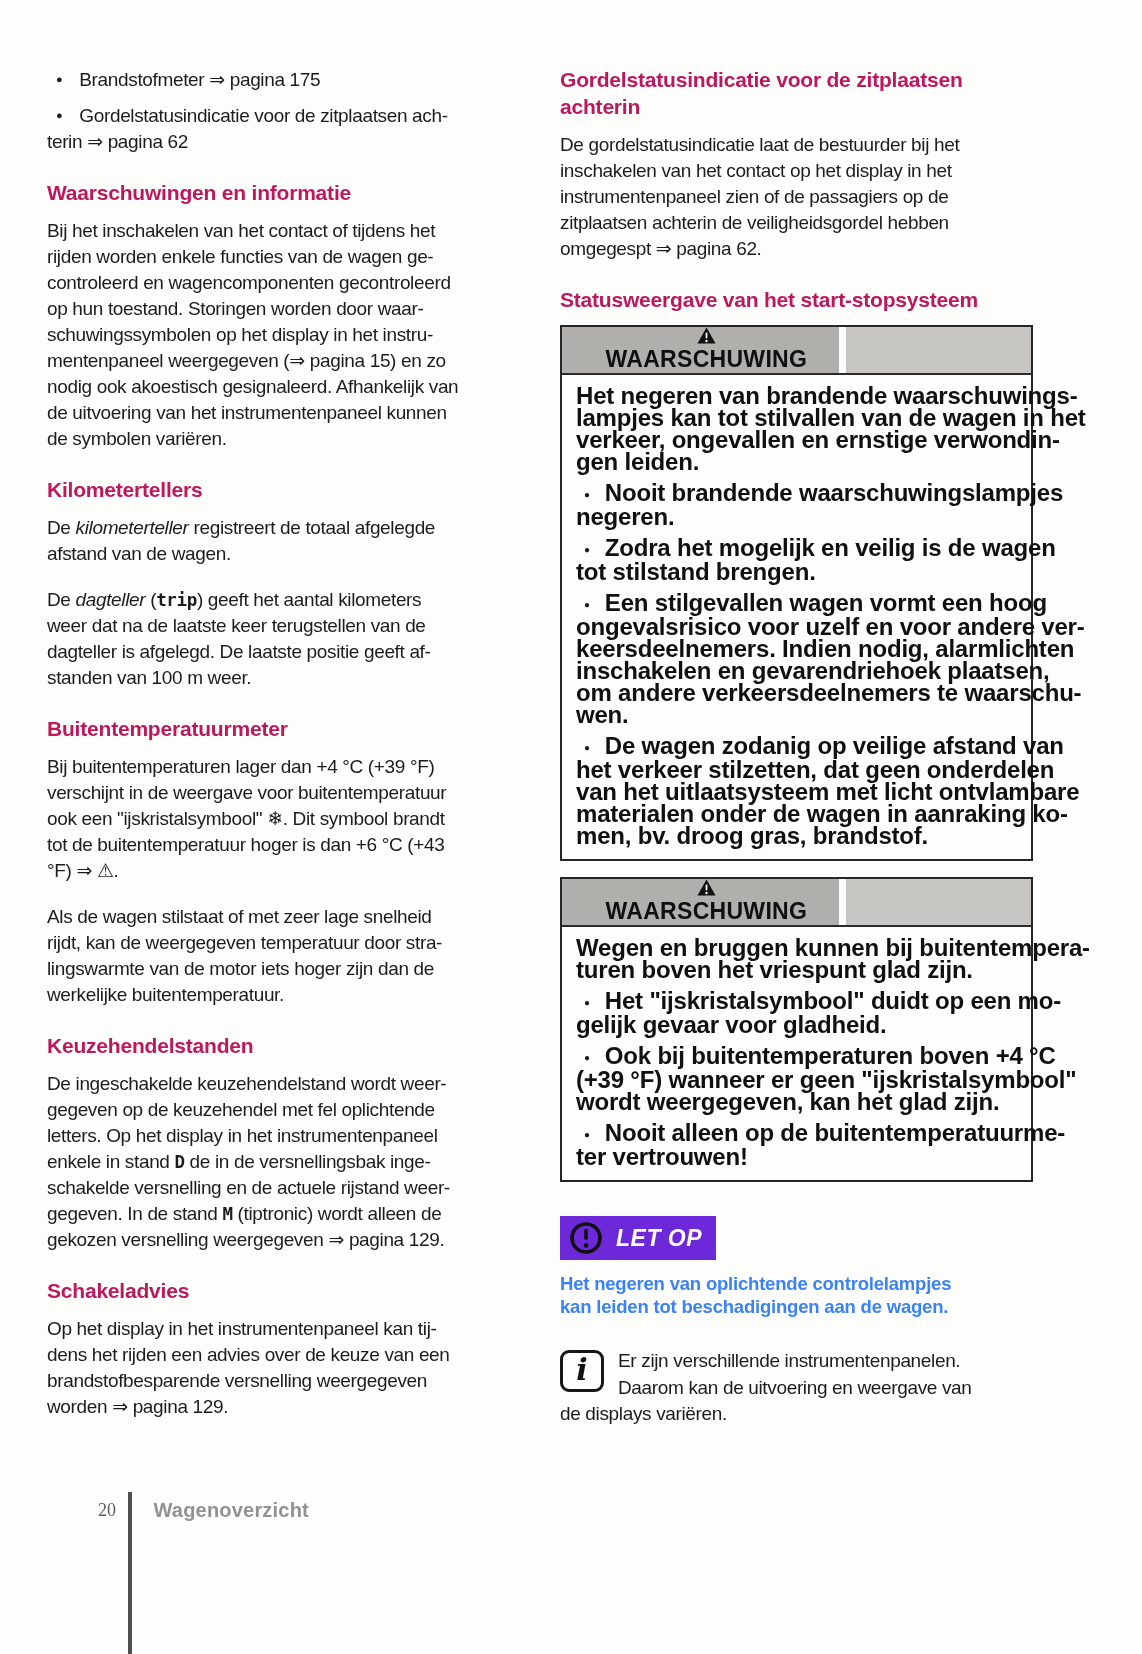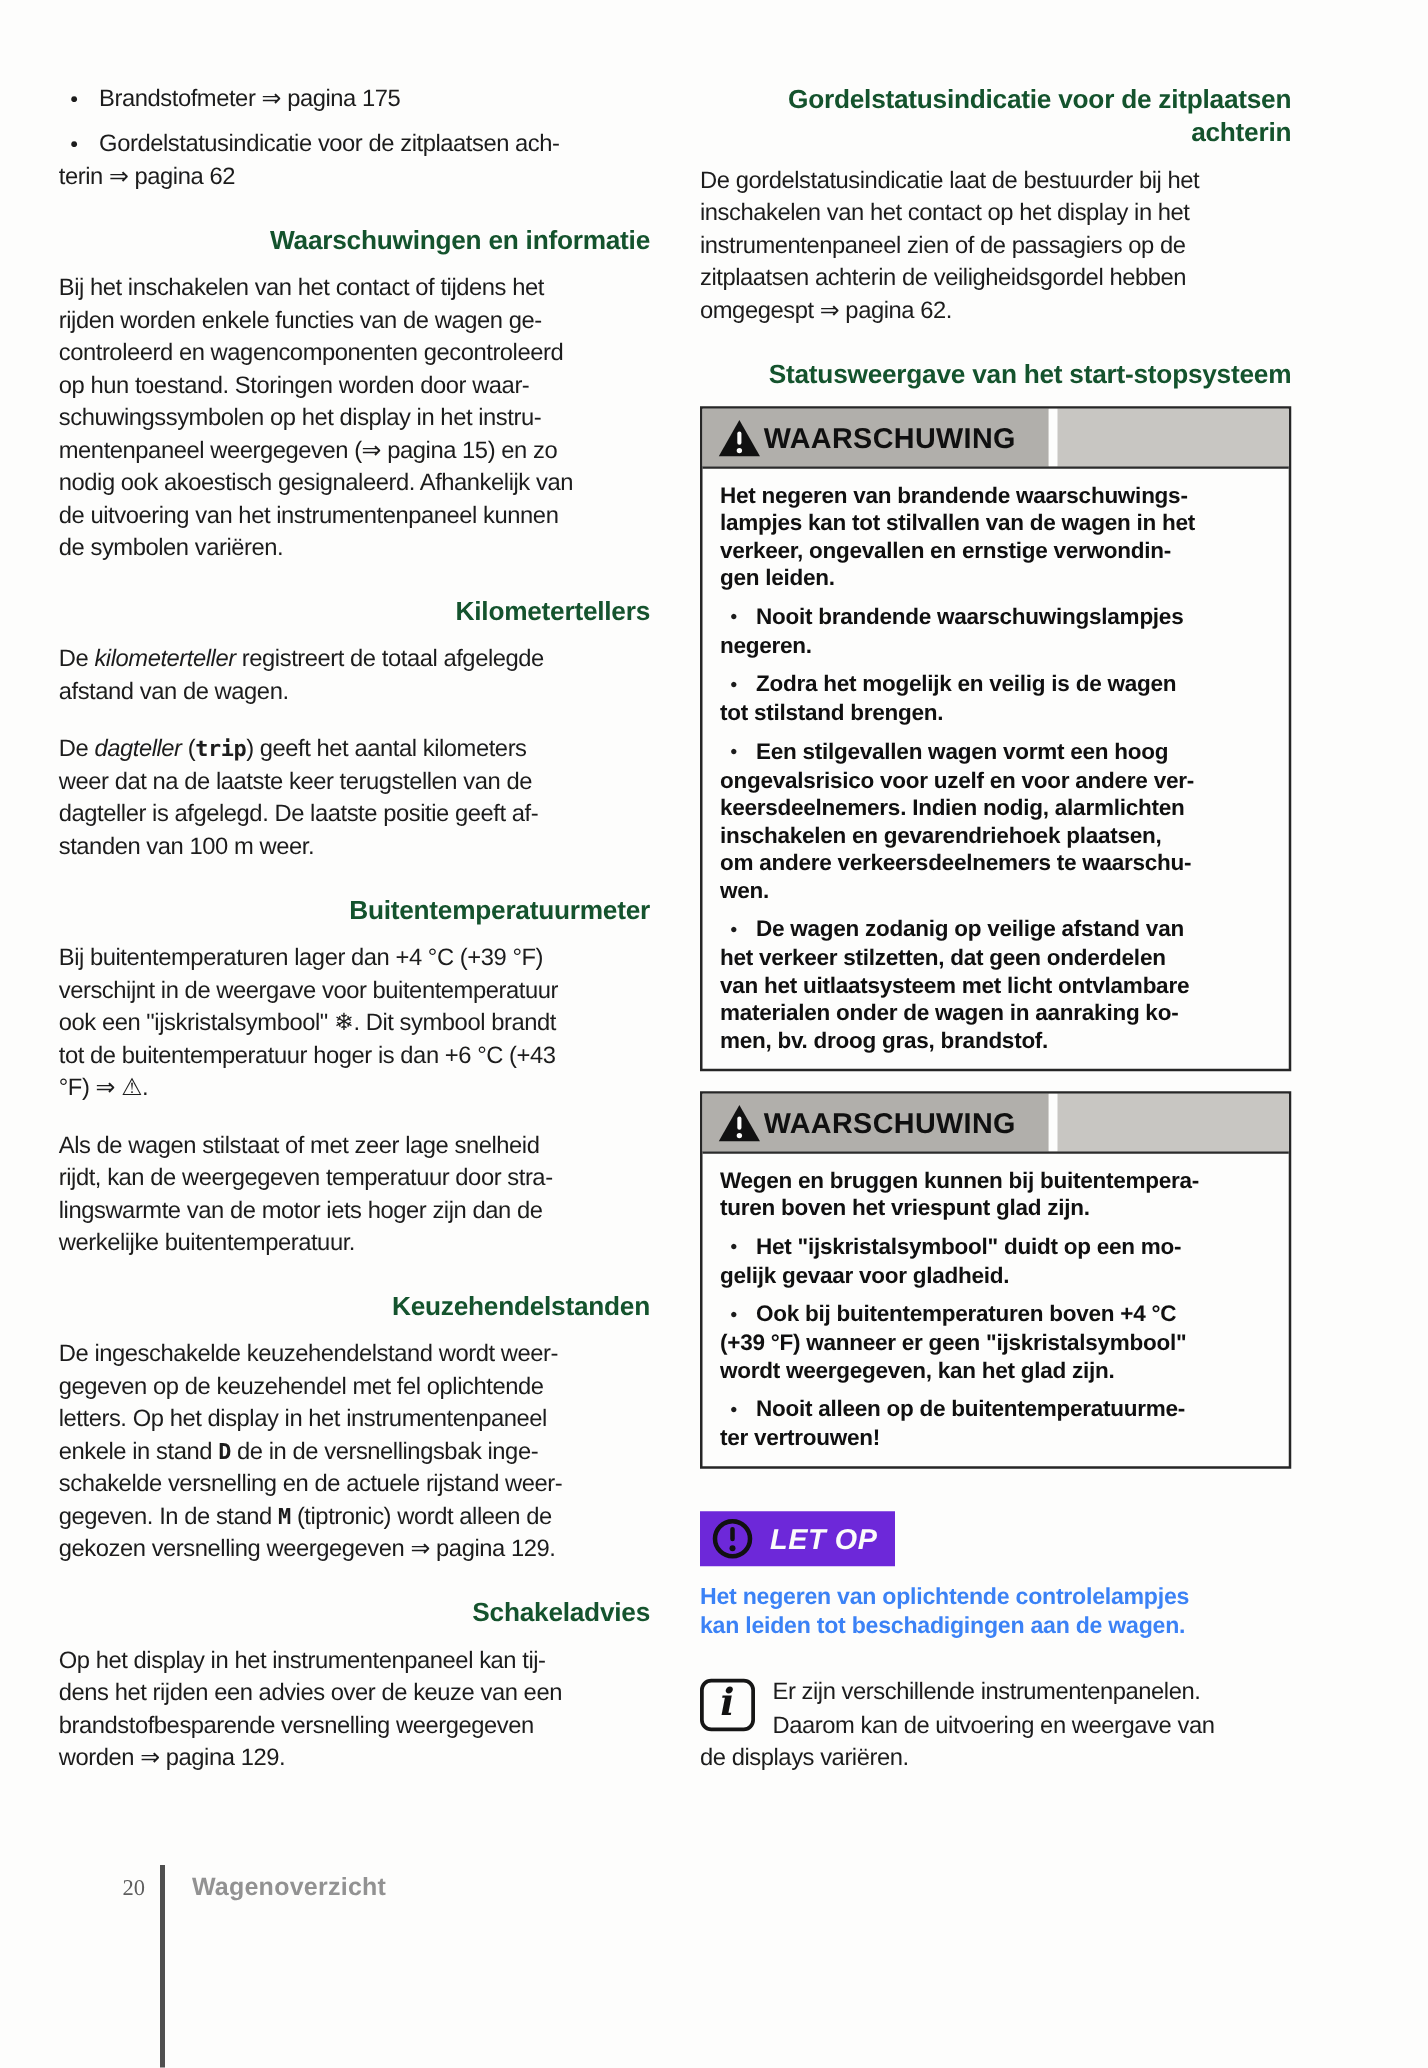--- a/index.html
+++ b/index.html
@@ -12,50 +12,50 @@
   .columns{display:flex;gap:40px;}
   .col{width:473px;flex:0 0 473px;}
 
   
   p.body{
     font-size:19px;line-height:26px;letter-spacing:-0.35px;
     white-space:pre;margin:0 0 20px 0;
   }
   h3.section{
     font-size:21px;line-height:27px;font-weight:bold;letter-spacing:-0.2px;
-    white-space:pre;margin:24px 0 12px 0;color:#14532d;text-align:right;
+    white-space:pre;margin:24px 0 12px 0;color:#be185d;
   }
   .bullets-top p.body{margin:0 0 9px 0;}
   .bullets-top{margin:0 0 16px 0;}
   p.bullet::before{
     content:"●";font-size:11px;vertical-align:3px;
     padding:0 17px 0 9px;color:#1c1c1c;
   }
   .italic{font-style:italic;}
   .mono{font-family:"DejaVu Sans Mono", monospace;font-weight:bold;font-size:17.5px;}
 
   
   .warnbox{
     border:2px solid #262626;margin:0 0 16px 0;background:#fdfdfc;
   }
   .warnhead{
     display:flex;align-items:stretch;height:46px;border-bottom:2px solid #2b2b2b;
   }
   .warnhead .seg-left{
     width:59%;display:flex;align-items:center;gap:2px;
-    background:#b1afab;padding-left:12px;box-sizing:border-box;
+    background:#b1afab;padding-left:12px;box-sizing:border-box;flex-direction:column;
   }
   .warnhead .seg-gap{width:7px;background:#fdfdfc;}
   .warnhead .seg-right{flex:1;background:#c8c6c2;}
   .warn-title{
     font-size:23px;font-weight:800;letter-spacing:0.3px;color:#101010;
   }
   .warnbody{padding:10px 12px 12px 14px;}
   .warnbody p{
-    font-size:18px;line-height:22px;font-weight:bold;letter-spacing:-0.2px;
+    font-size:24px;line-height:22px;font-weight:bold;letter-spacing:-0.2px;
     color:#101010;white-space:pre;margin:0 0 9px 0;
   }
   .warnbody p:last-child{margin-bottom:0;}
   .warnbody p.bullet::before{font-size:10px;padding:0 15px 0 8px;}
 
   
   .letop-label{
     width:156px;height:44px;background:#6d28d9;display:flex;align-items:center;
     gap:13px;padding-left:9px;box-sizing:border-box;margin:34px 0 12px 0;
   }

